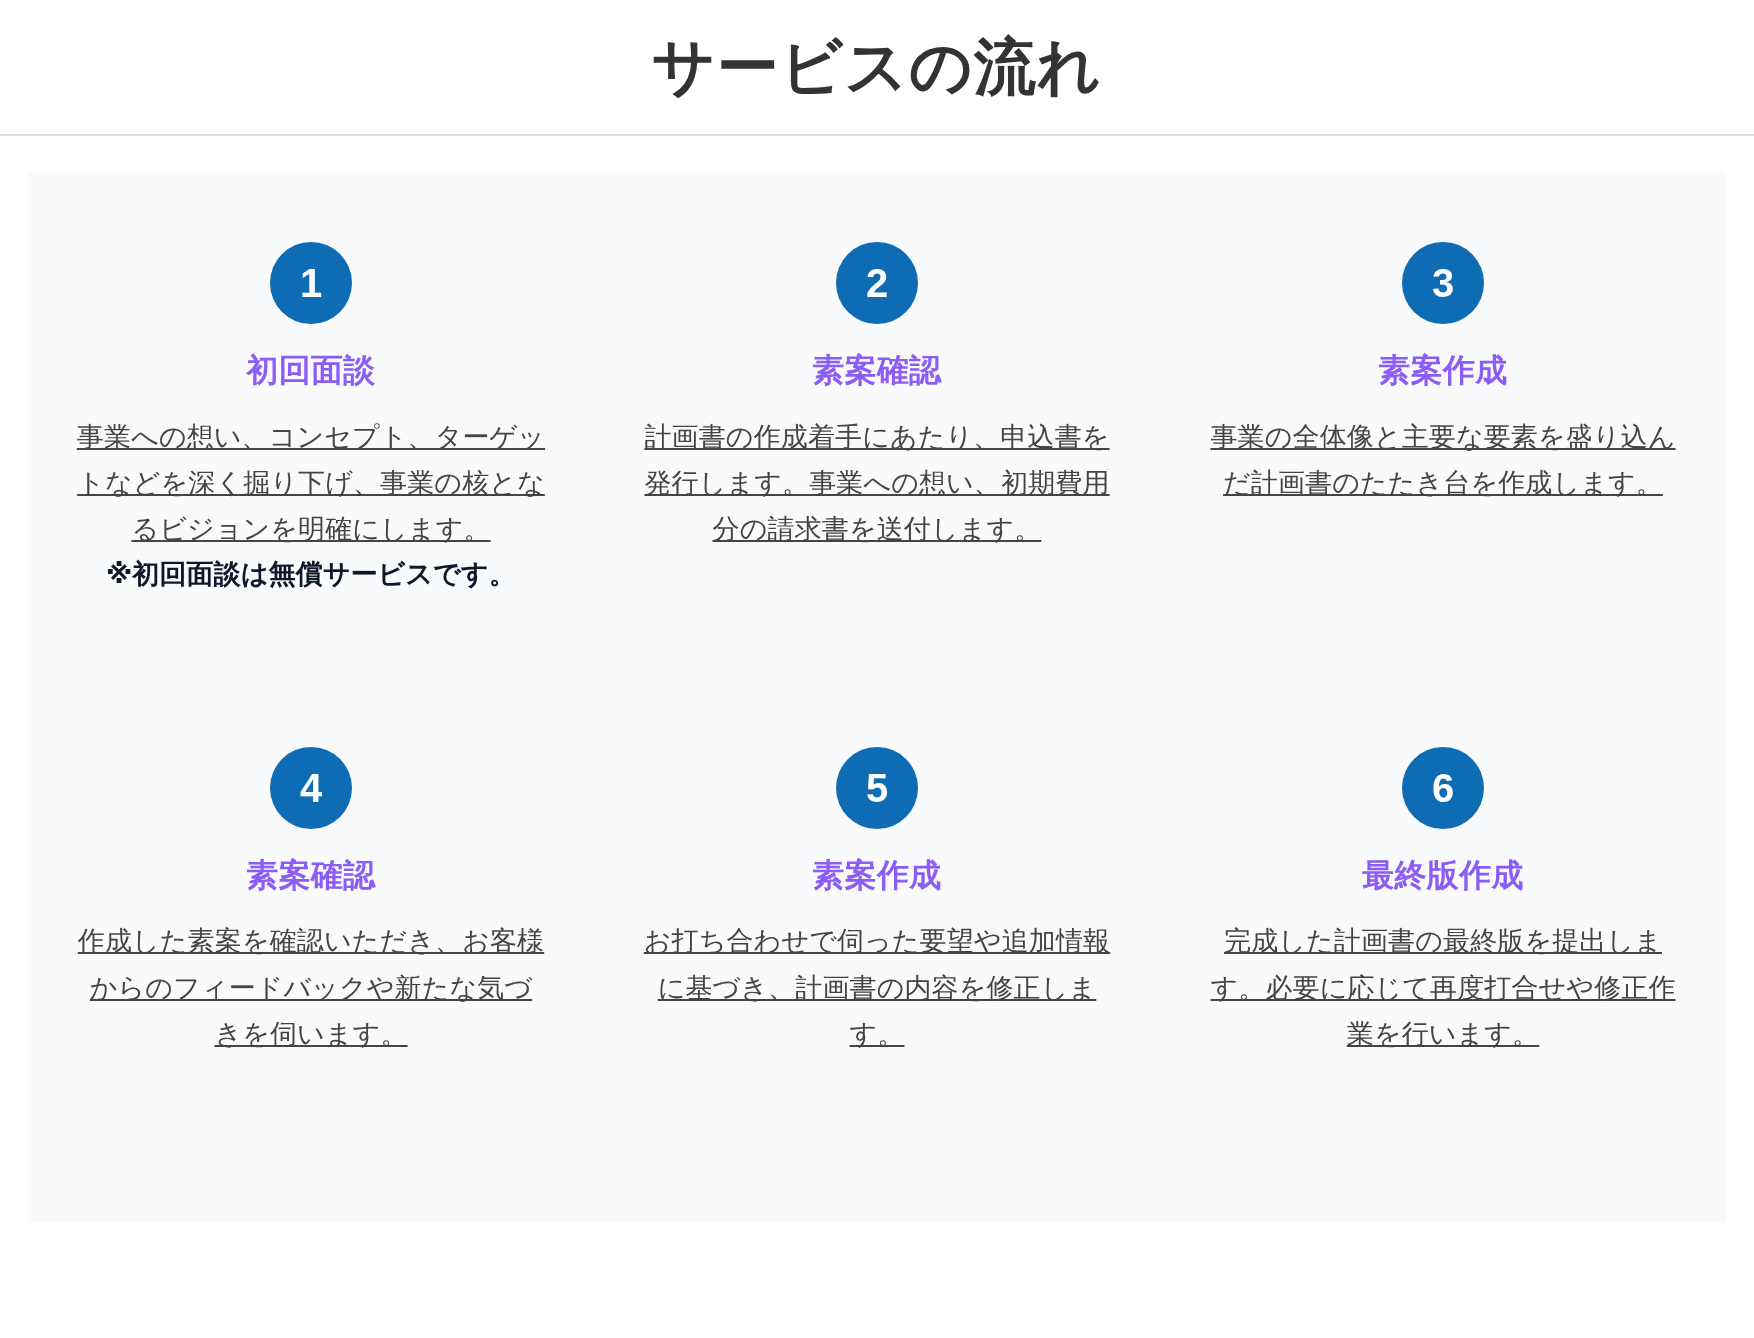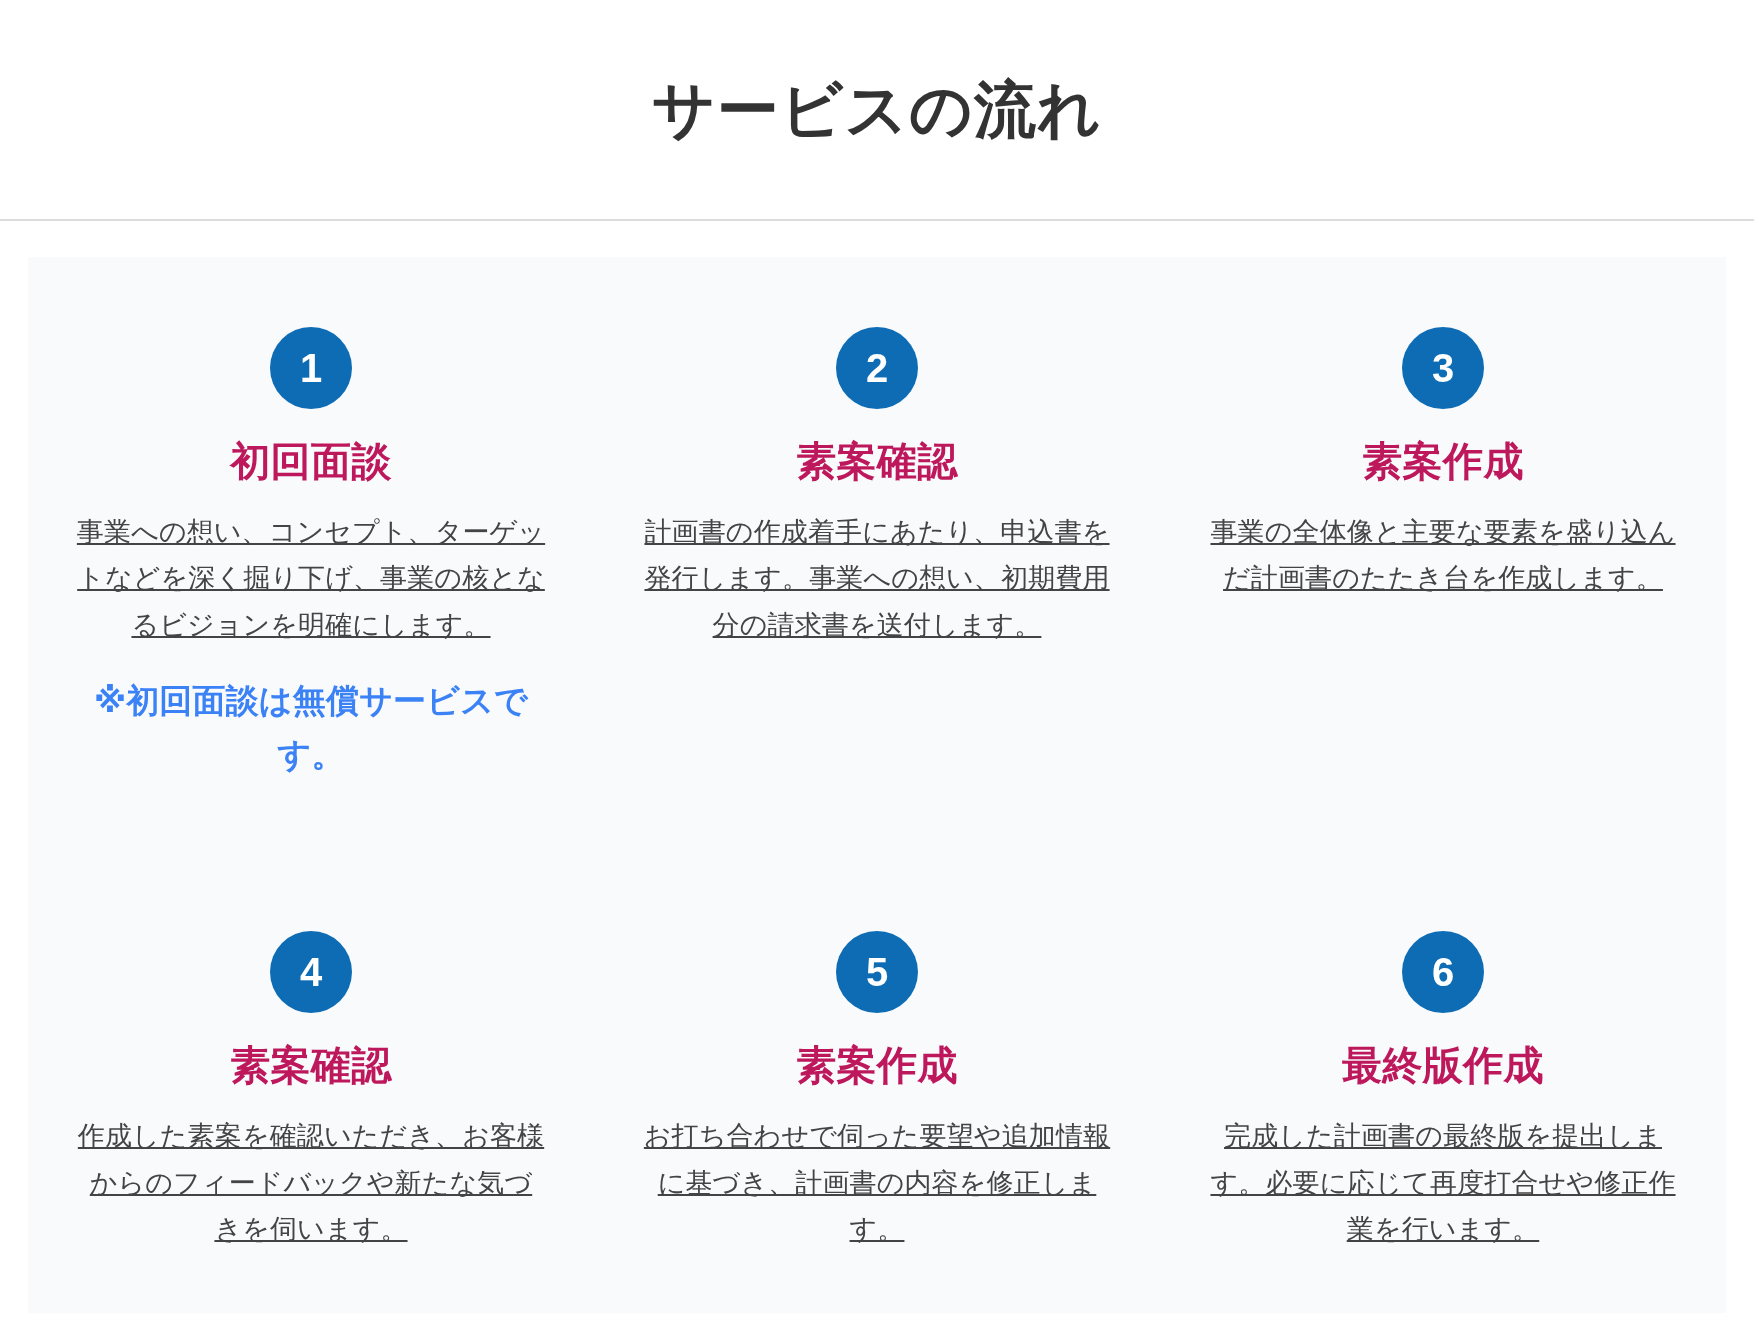--- a/index.html
+++ b/index.html
@@ -14,21 +14,21 @@
   .page {
     position: relative;
     width: 1754px;
     height: 1338px;
     background: #ffffff;
     overflow: hidden;
   }
 
   
   .header {
-    height: 221px;
+    height: 136px;
     display: flex;
     align-items: center;
     justify-content: center;
     border-bottom: 2px solid #dcdcdc;
     background: #ffffff;
   }
 
   .page-title {
     font-size: 62px;
     font-weight: 700;
@@ -72,43 +72,42 @@
     align-items: center;
     justify-content: center;
     font-size: 40px;
     font-weight: 700;
     line-height: 1;
     margin-bottom: 26px;
     user-select: none;
   }
 
   .step-title {
-    font-size: 40px;
+    font-size: 32px;
     font-weight: 700;
-    color: #be185d;
+    color: #8b5cf6;
     margin-bottom: 22px;
     line-height: 1.3;
     letter-spacing: 0.01em;
   }
 
   .step-desc {
     font-size: 27px;
     font-weight: 400;
     color: #444444;
     line-height: 1.72;
     letter-spacing: 0.005em;
     max-width: 470px;
     text-decoration: underline;
   }
 
   .step-note {
-    margin-top: 26px;
-    font-size: 33px;
+    font-size: 27px;
     font-weight: 700;
-    color: #3b82f6;
+    color: #0f172a;
     line-height: 1.62;
     letter-spacing: 0.005em;
     max-width: 470px;
   }
 </style>
 </head>
 <body>
 
 <div class="page">
 

